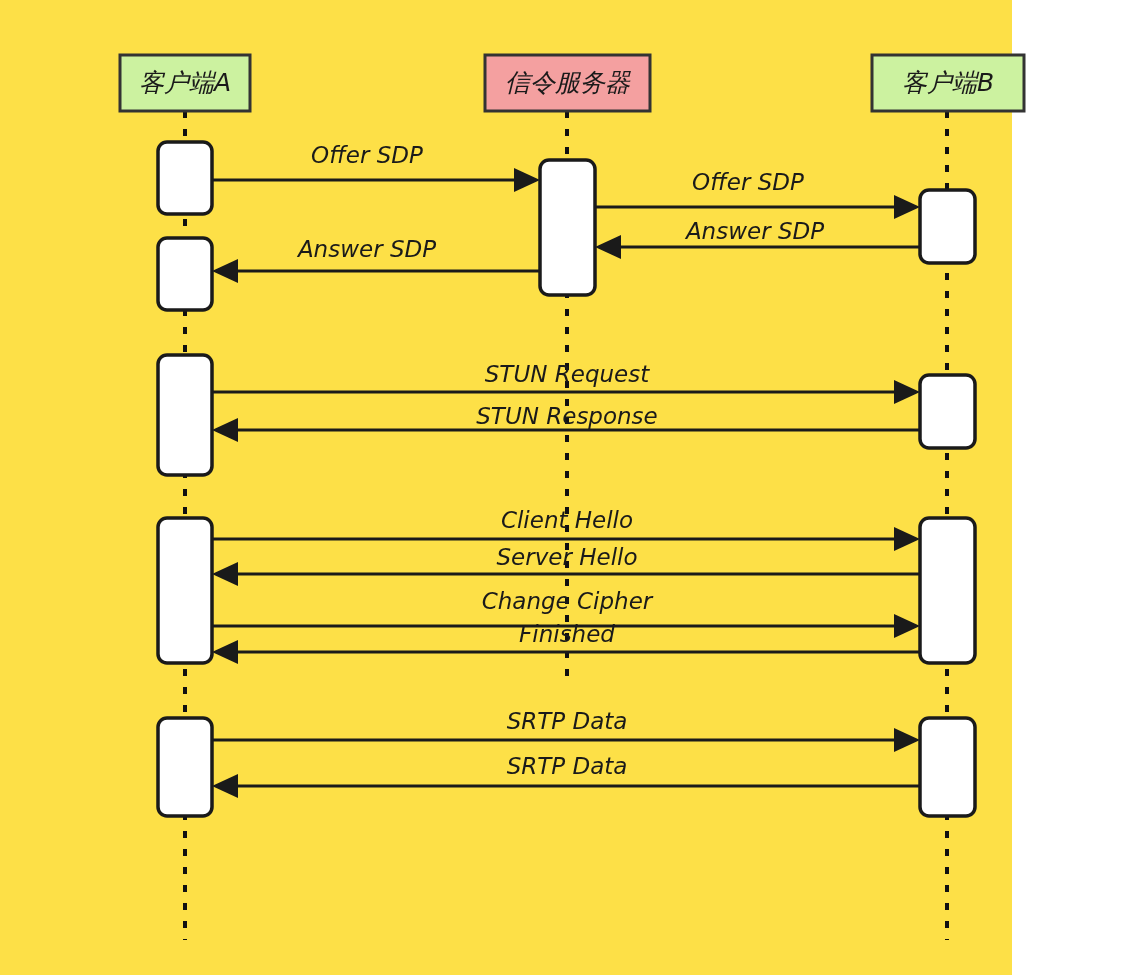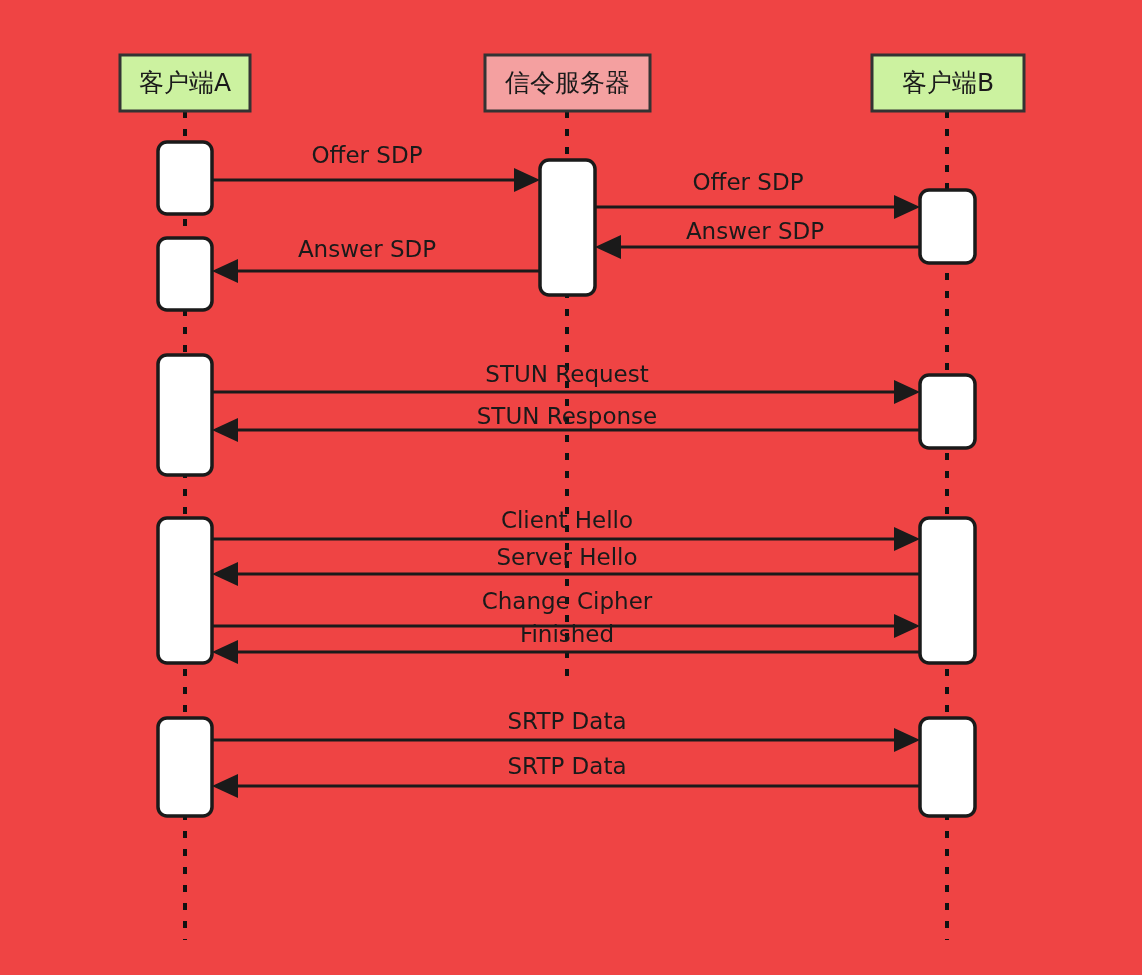--- a/index.html
+++ b/index.html
@@ -8,23 +8,24 @@
     background: #ffffff;
   }
   body {
     width: 1142px;
     height: 975px;
     font-family: "DejaVu Sans", sans-serif;
     overflow: hidden;
   }
   #diagram-root {
     position: relative;
-    width: 1142px;
+    width: 1012px;
     height: 975px;
-    background: #ef4444;
+    background: #fde047;
+    font-style: italic;
   }
   svg#seq-svg {
     display: block;
     width: 1142px;
     height: 975px;
   }
   .participant-box-rect {
     stroke: #333333;
     stroke-width: 3;
   }

